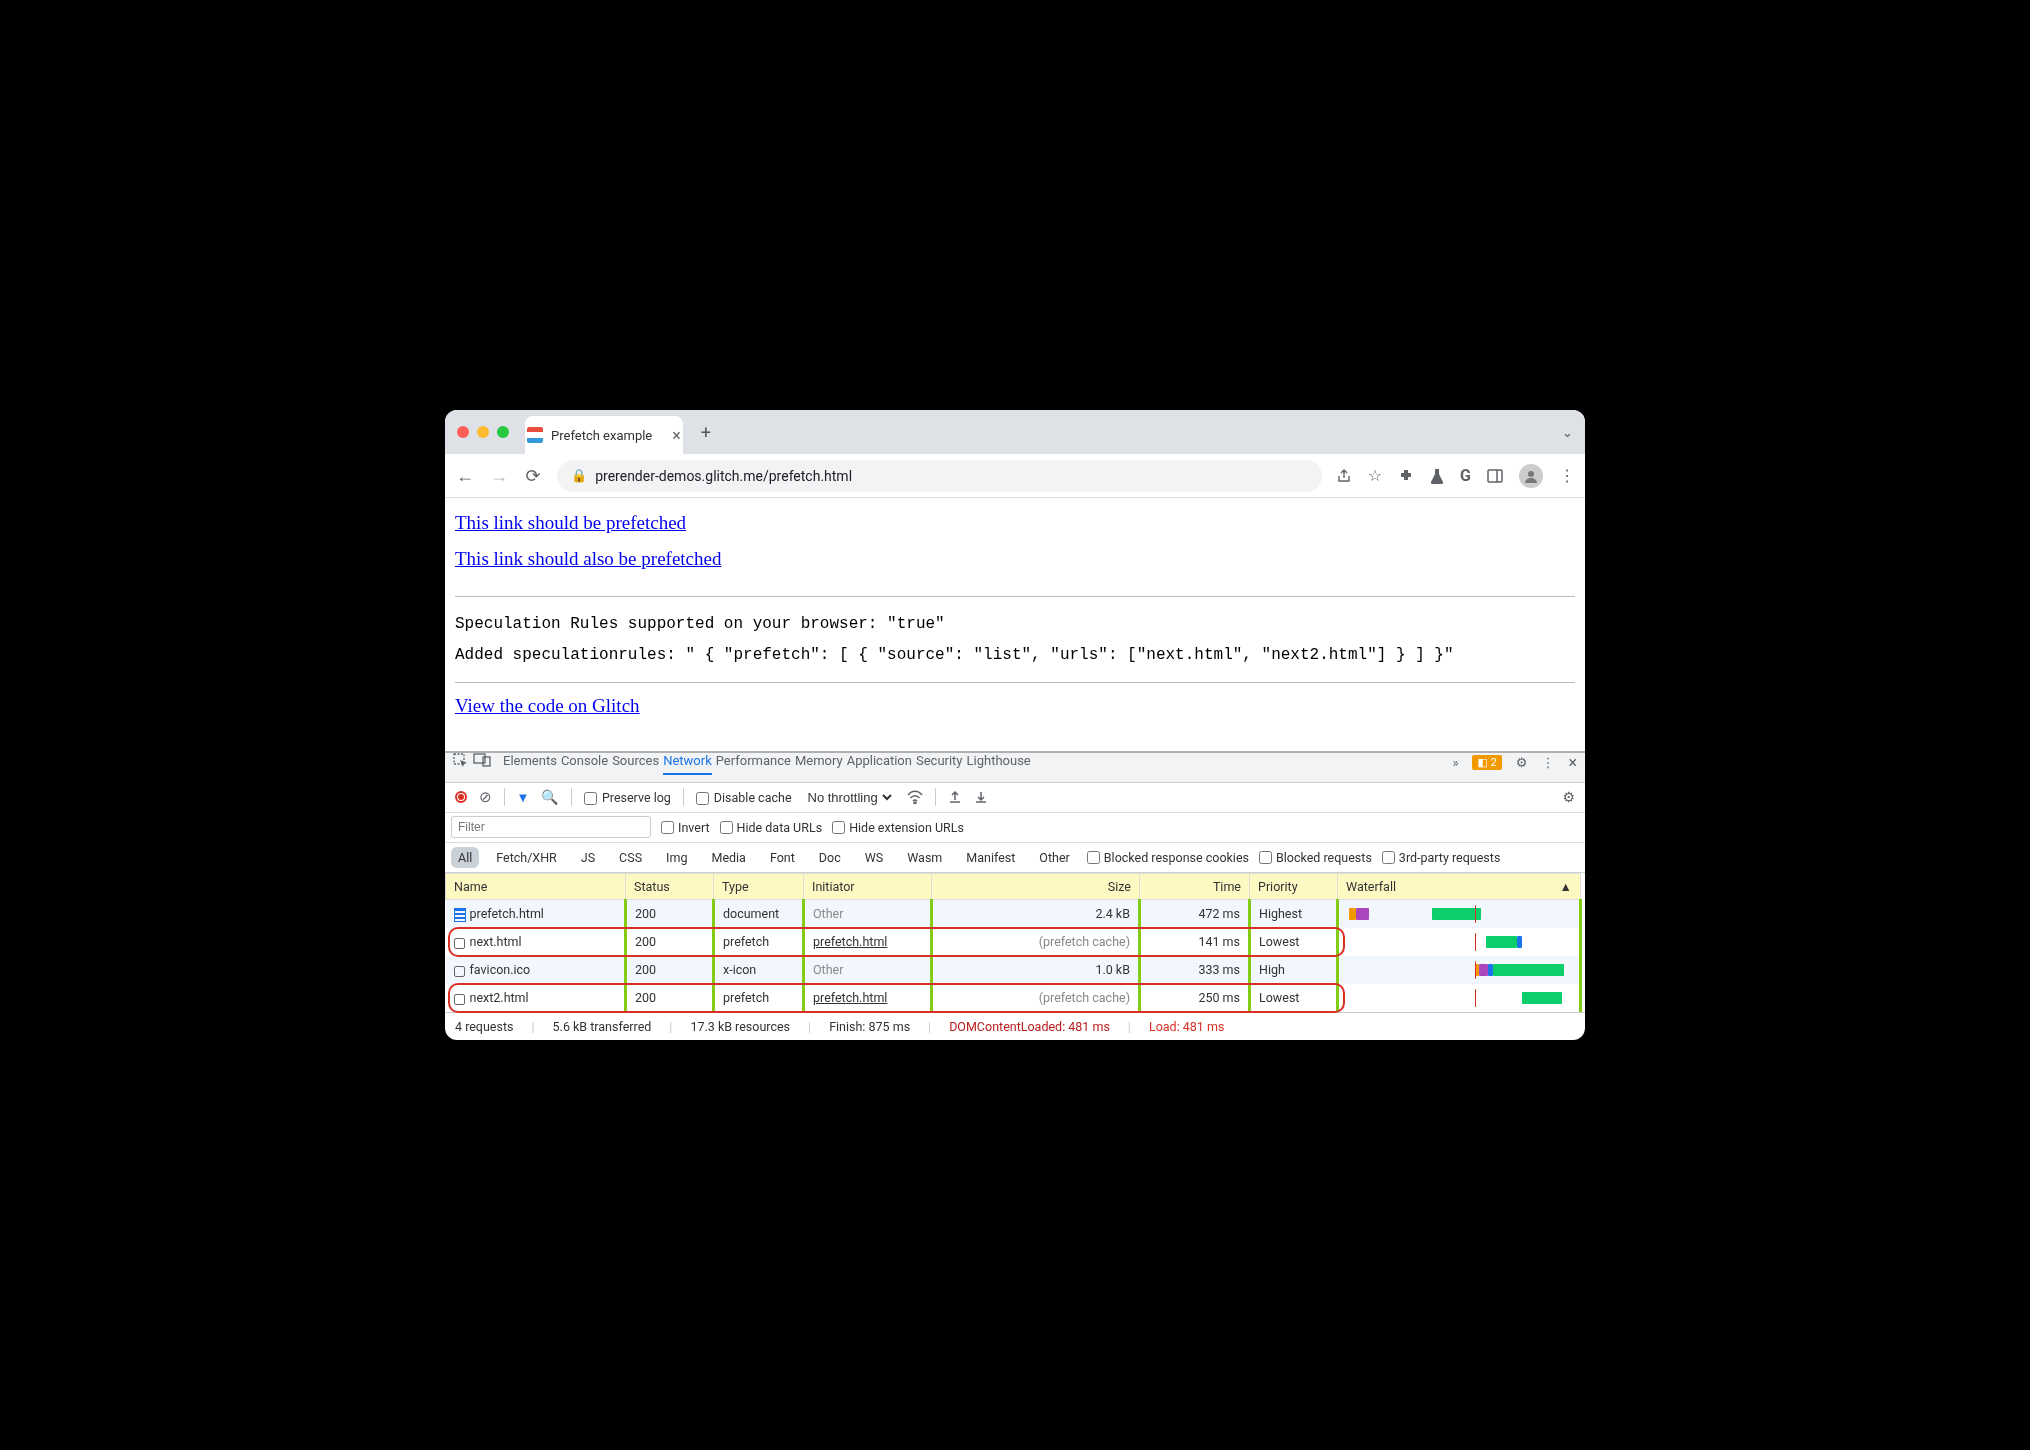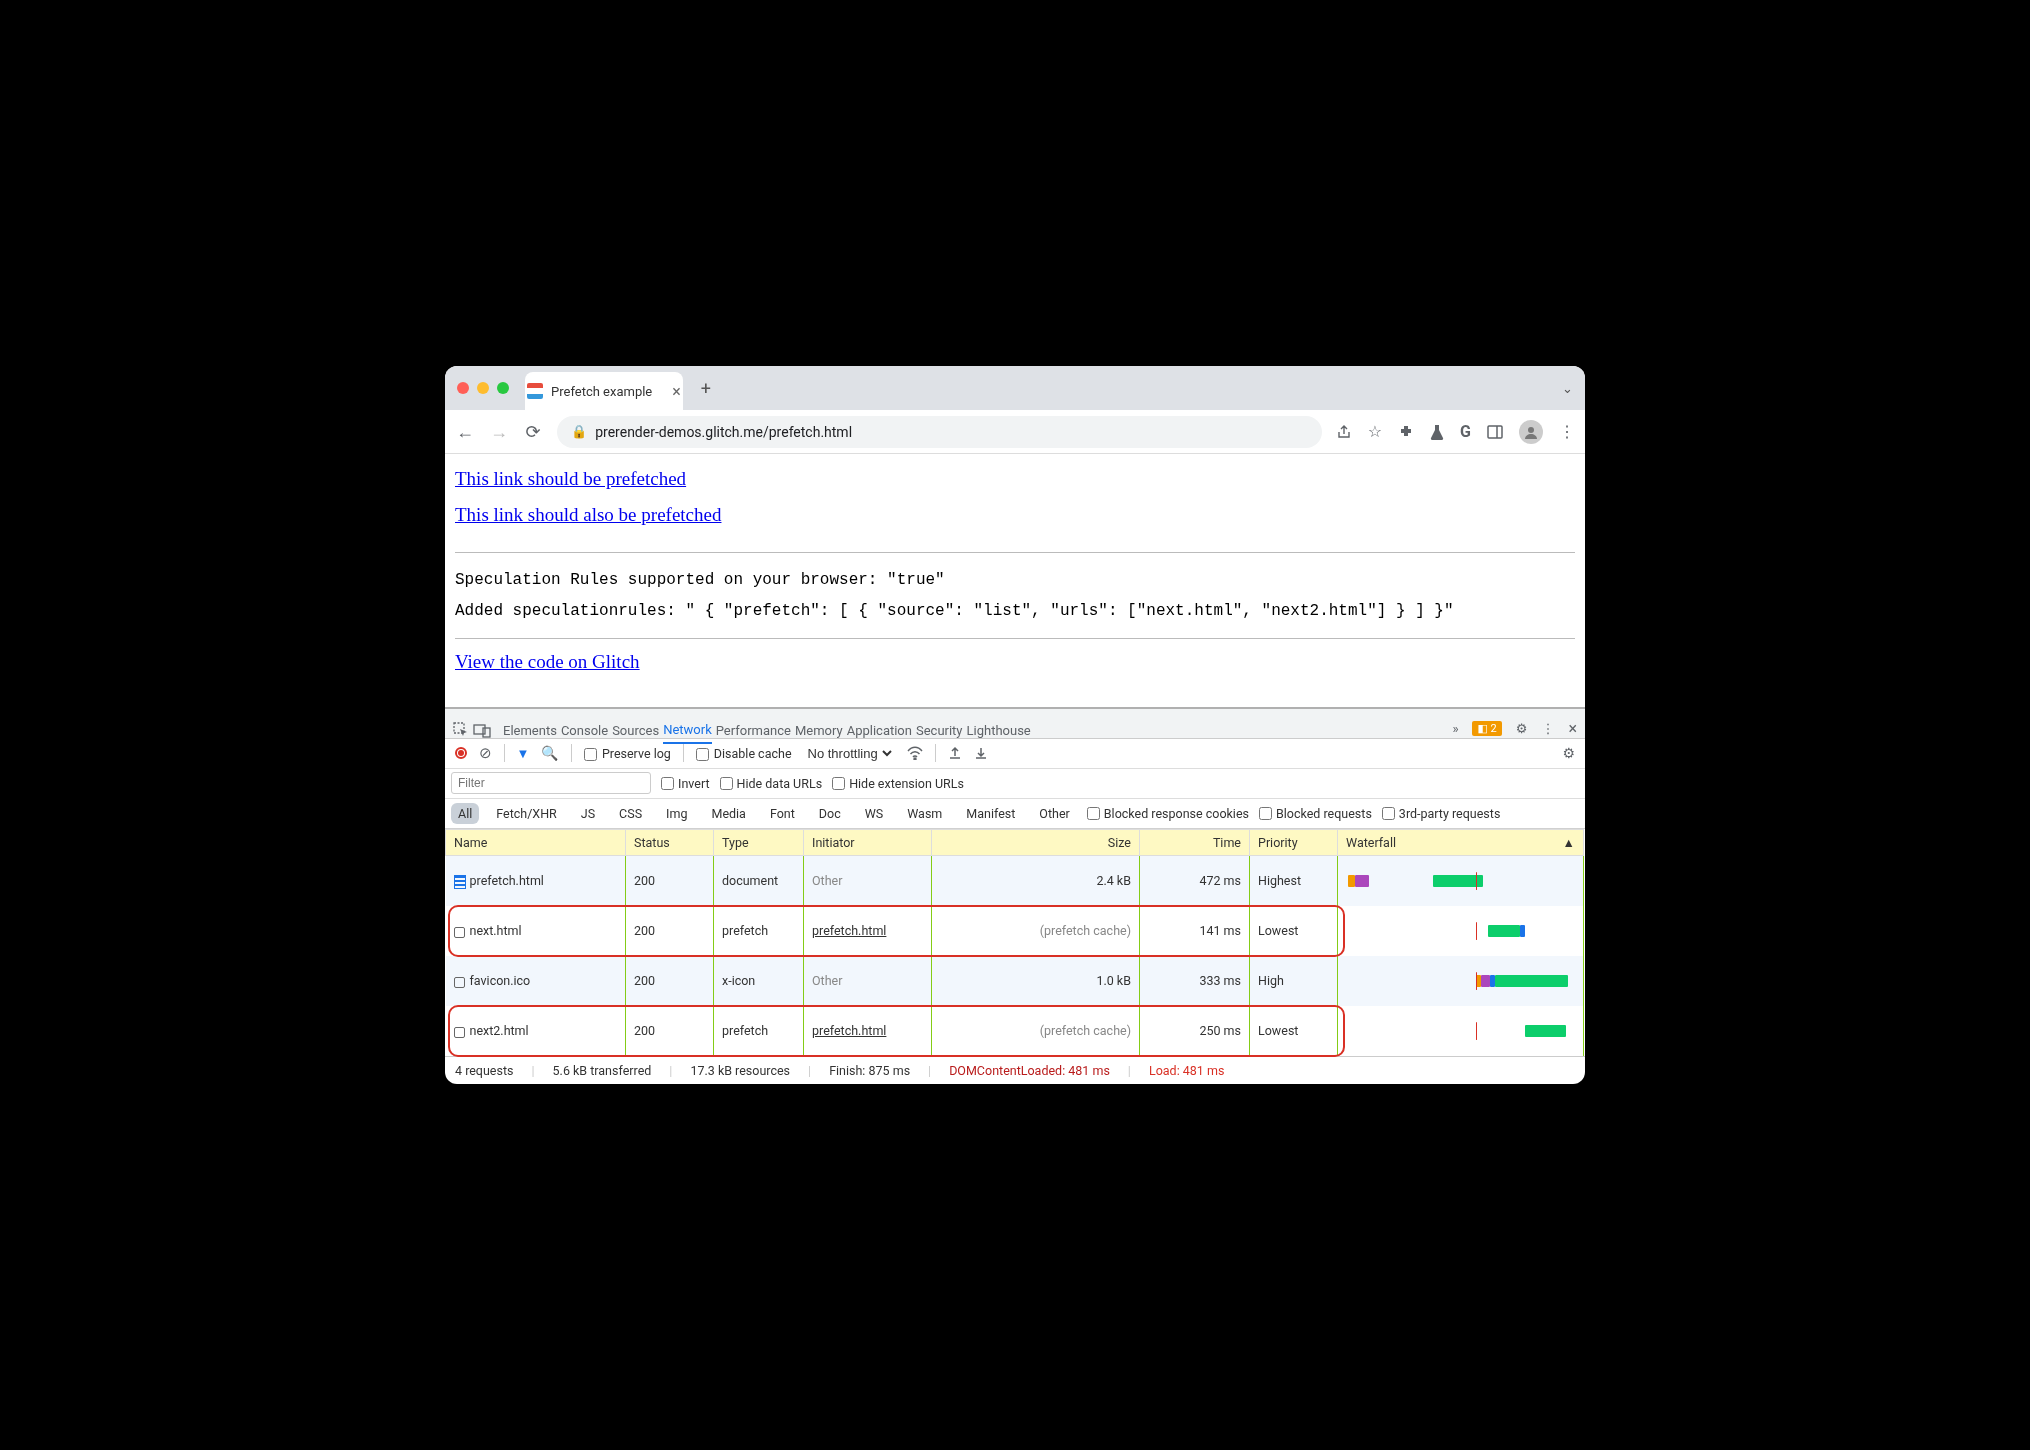--- a/index.html
+++ b/index.html
@@ -29,21 +29,21 @@
 
 
 .page { padding: 14px 10px 20px; }
 .page h1 { font-family: "Times New Roman", serif; font-size: 36px; font-weight: bold; margin-bottom: 18px; }
 .page a { color: #0000ee; text-decoration: underline; font-family: "Times New Roman", serif; font-size: 19px; display: inline-block; margin-bottom: 14px; }
 .page hr { border: none; border-top: 1px solid #bbb; margin: 12px 0; }
 .page .mono { font-family: "Courier New", monospace; font-size: 16px; line-height: 1.9; }
 
 
 .devtools { border-top: 2px solid #b0b0b0; font-size: 13px; color: #333; }
-.dt-tabs { display: flex; align-items: flex-end; height: 30px; padding: 0 8px; gap: 4px; border-bottom: 1px solid #ccc; background: #f1f3f4; }
+.dt-tabs { display: flex; align-items: flex-start; height: 30px; padding: 0 8px; gap: 4px; border-bottom: 1px solid #ccc; background: #f1f3f4; }
 .dt-tabs .ico { color: #5f6368; cursor: pointer; }
 .dt-tabs .tabitem { color: #5f6368; cursor: pointer; font-size: 13px; }
 .dt-tabs .tabitem.active { color: #1a73e8; border-bottom: 2px solid #1a73e8; padding-bottom: 5px; margin-bottom: -6px; }
 .dt-tabs .right { margin-left: auto; display: flex; gap: 14px; align-items: center; }
 .dt-tabs .warn { background: #f29900; color: #fff; font-size: 11px; padding: 1px 5px; border-radius: 2px; }
 
 .dt-bar { display: flex; align-items: center; height: 30px; padding: 0 10px; gap: 12px; border-bottom: 1px solid #ddd; }
 .dt-bar .rec { width: 12px; height: 12px; border: 2px solid #d93025; border-radius: 50%; background: #fff; display: inline-block; position: relative; }
 .dt-bar .rec::after { content: ''; width: 6px; height: 6px; background: #d93025; border-radius: 50%; position: absolute; top: 1px; left: 1px; }
 .dt-bar .clear { color: #5f6368; font-size: 15px; cursor: pointer; }
@@ -60,21 +60,21 @@
 .dt-filter label { display: flex; align-items: center; gap: 4px; color: #333; }
 
 .dt-types { display: flex; align-items: center; height: 30px; padding: 0 6px; gap: 10px; border-bottom: 1px solid #d0d0d0; font-size: 12.5px; }
 .dt-types .pill { padding: 3px 7px; border-radius: 6px; cursor: pointer; }
 .dt-types .pill.active { background: #c9d0d8; }
 .dt-types label { display: flex; align-items: center; gap: 4px; }
 
 
 .nettable { width: 100%; border-collapse: collapse; font-size: 12.5px; }
 .nettable th { text-align: left; padding: 5px 8px; border: 1px solid #ddd; background: #fef9c3; font-weight: normal; color: #333; }
-.nettable td { padding: 16px 8px; border-right: 1px solid #84cc16; }
+.nettable td { padding: 5px 8px; border-right: 3px solid #84cc16; }
 .nettable tbody tr:nth-child(odd) { background: #f2f7fd; }
 .nettable tbody tr:nth-child(even) { background: #fff; }
 .nettable .right { text-align: right; }
 .nettable .initiator { text-decoration: underline; color: #333; cursor: pointer; }
 .nettable .muted { color: #888; }
 .col-name { width: 180px; } .col-status { width: 88px; } .col-type { width: 90px; } .col-init { width: 128px; } .col-size { width: 208px; } .col-time { width: 110px; } .col-prio { width: 88px; }
 .docicon { display: inline-block; width: 12px; height: 14px; border: 1px solid #1a73e8; background: linear-gradient(#1a73e8 2px, transparent 2px 4px, #1a73e8 4px 6px, transparent 6px 8px, #1a73e8 8px 10px, transparent 10px); margin-right: 4px; vertical-align: middle; }
 .boxicon { display: inline-block; width: 11px; height: 11px; border: 1.5px solid #666; border-radius: 2px; margin-right: 5px; vertical-align: middle; }
 .hl-row { position: relative; }
 .hl-row::after { content: ''; position: absolute; left: 2px; right: 240px; top: -1px; bottom: -1px; border: 2px solid #d93025; border-radius: 10px; pointer-events: none; }

